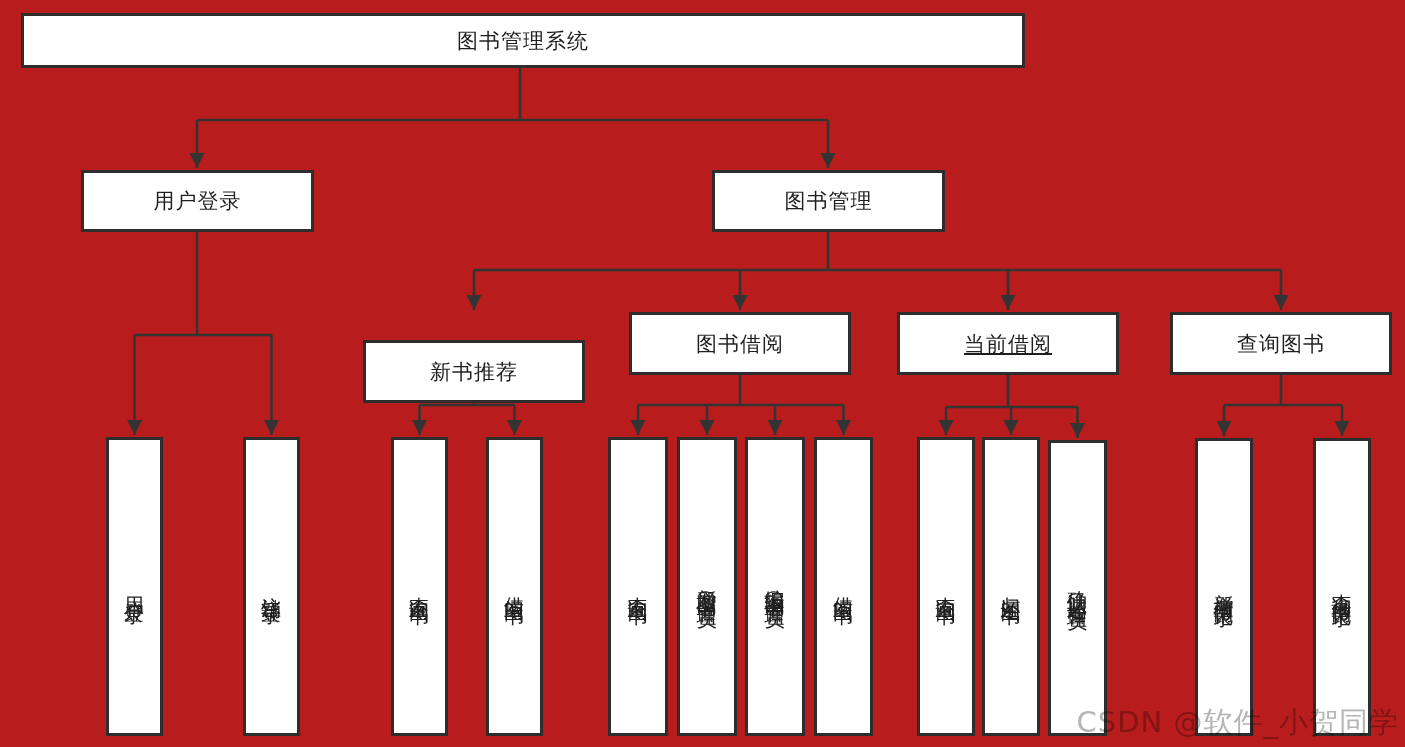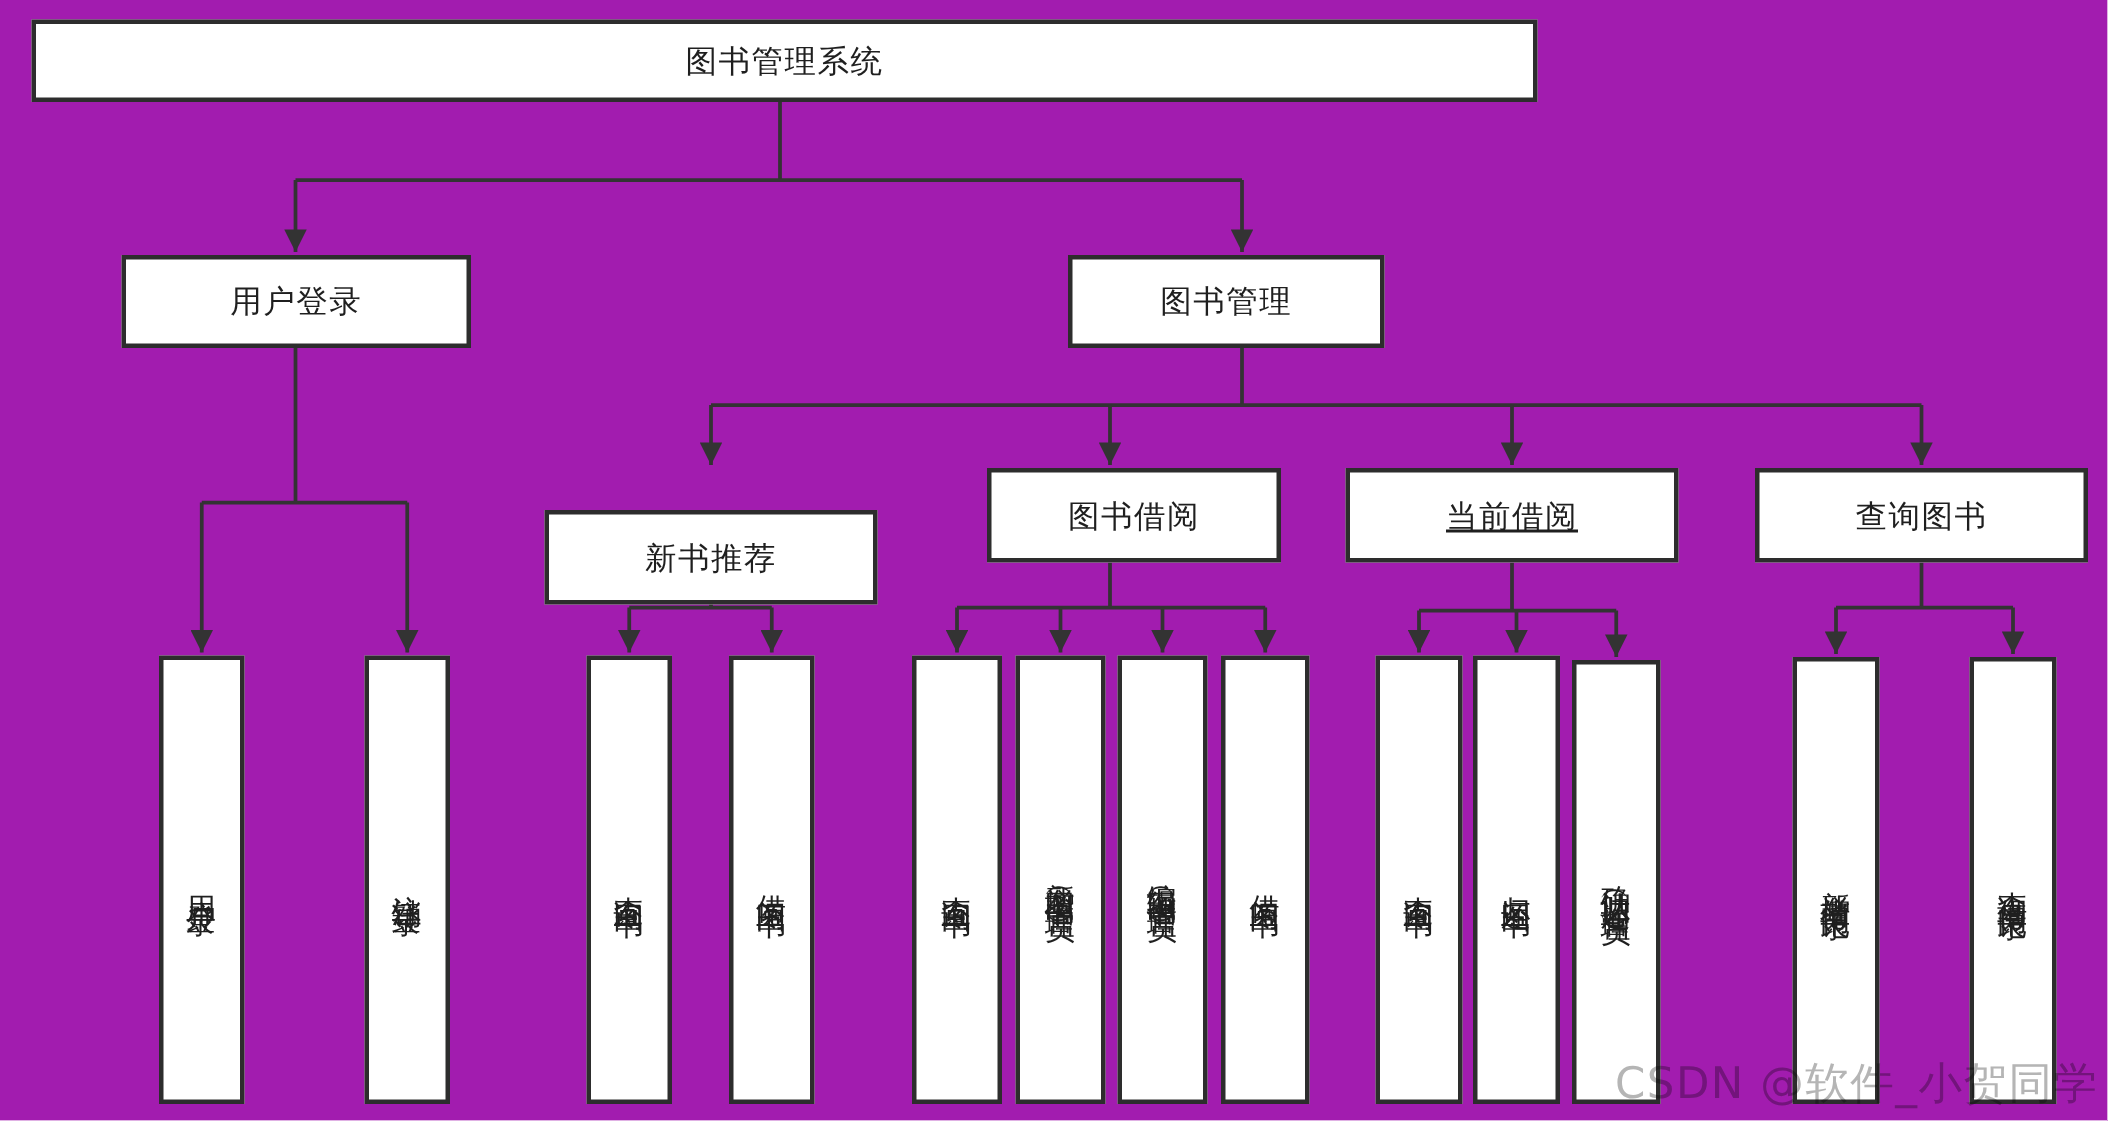--- a/index.html
+++ b/index.html
@@ -5,21 +5,21 @@
   html, body {
     margin: 0;
     padding: 0;
     background: #ffffff;
     font-family: "DejaVu Sans", "Liberation Sans", sans-serif;
   }
   .canvas {
     position: relative;
     width: 1405px;
     height: 747px;
-    background: #a21caf;
+    background: #b91c1c;
     overflow: hidden;
   }
   svg.connectors {
     position: absolute;
     left: 0; top: 0;
     width: 1405px;
     height: 747px;
     pointer-events: none;
   }
   svg.connectors path {
@@ -124,24 +124,24 @@
       <path d="M1281,375 V405"></path>
       <path d="M1224,405 H1342"></path>
       <path d="M1224,405 V436" marker-end="url(#arrow)"></path>
       <path d="M1342,405 V436" marker-end="url(#arrow)"></path>
     </g>
   </svg>
 
   <div class="node hbox" style="left:21px;top:13px;width:1004px;height:55px;">图书管理系统</div>
 
   <div class="node hbox" style="left:81px;top:170px;width:233px;height:62px;">用户登录</div>
-  <div class="node hbox" style="left:712px;top:170px;width:211px;height:62px;">图书管理</div>
+  <div class="node hbox" style="left:712px;top:170px;width:233px;height:62px;">图书管理</div>
 
   <div class="node hbox" style="left:363px;top:312px;width:222px;height:63px;margin-top:28px;">新书推荐</div>
-  <div class="node hbox" style="left:658px;top:312px;width:196px;height:63px;">图书借阅</div>
+  <div class="node hbox" style="left:629px;top:312px;width:222px;height:63px;">图书借阅</div>
   <div class="node hbox" style="left:897px;top:312px;width:222px;height:63px;text-decoration:underline;">当前借阅</div>
   <div class="node hbox" style="left:1170px;top:312px;width:222px;height:63px;">查询图书</div>
 
   <div class="node vbox" style="left:106px;top:437px;width:57px;height:299px;">
     <span class="vtext">用户登录</span>
   </div>
   <div class="node vbox" style="left:243px;top:437px;width:57px;height:299px;">
     <span class="vtext">注销登录</span>
   </div>
 

